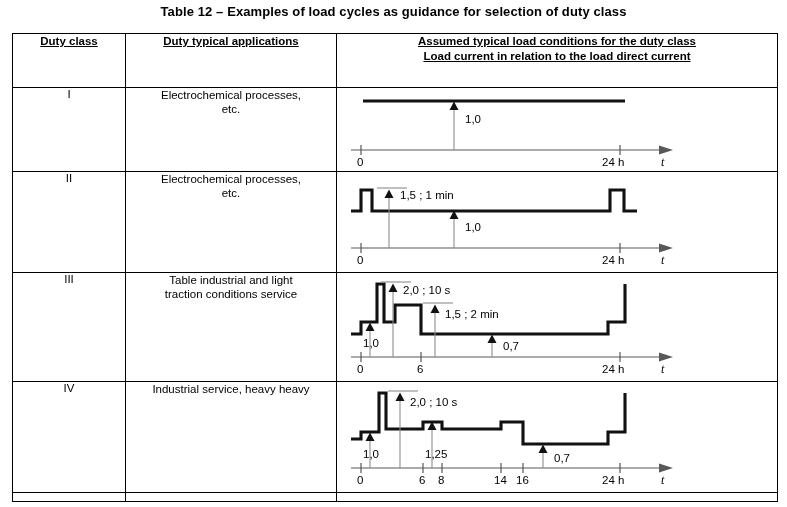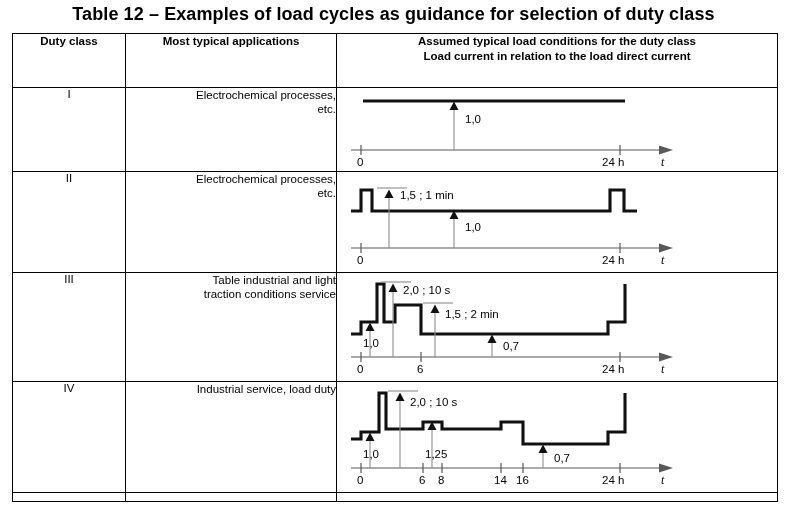--- a/index.html
+++ b/index.html
@@ -16,21 +16,21 @@
     position: relative;
   }
 
   
   .table-title {
     position: absolute;
     left: 0;
     top: 4px;
     width: 787px;
     text-align: center;
-    font-size: 18px;
+    font-size: 13px;
     font-weight: bold;
     letter-spacing: 0.1px;
     color: #000;
   }
 
   
   .tbl {
     position: absolute;
     left: 12px;
     top: 33px;
@@ -52,39 +52,40 @@
   
   .hdr {
     height: 54px;
   }
   .hdr-cell {
     font-size: 11.5px;
     font-weight: bold;
     text-align: center;
     padding-top: 9px;
     line-height: 14px;
+    text-decoration: underline;
   }
   .hdr-cell.two-line { line-height: 14.5px; }
 
   
   .r1 { height: 84px; }
   .r2 { height: 101px; }
   .r3 { height: 109px; }
   .r4 { height: 111px; margin-top: 17px; }
   .r5 { height: 9px; }
 
   .cell-class {
     font-size: 11.5px;
     text-align: center;
     padding-top: 9px;
     font-weight: normal;
   }
   .cell-apps {
     font-size: 11.5px;
-    text-align: right;
+    text-align: center;
     padding: 9px 6px 0 9px;
     line-height: 14px;
   }
   .cell-graph {
     position: relative;
     padding: 0;
   }
   .graph-holder {
     position: relative;
     width: 441px;
@@ -130,21 +131,21 @@
 <table class="tbl">
   <colgroup>
     <col class="col-class">
       <col class="col-apps">
       <col class="col-graph">
   </colgroup>
 
   <tbody>
       <tr class="hdr">
     <td class="hdr-cell">Duty class</td>
-    <td class="hdr-cell">Most typical applications</td>
+    <td class="hdr-cell">Duty typical applications</td>
     <td class="hdr-cell two-line">
       <div>Assumed typical load conditions for the duty class</div>
       <div>Load current in relation to the load direct current</div>
     </td>
   </tr>
 
   <tr class="r1">
     <td class="cell-class">I</td>
     <td class="cell-apps">
       <div>Electrochemical processes,</div>
@@ -252,21 +253,21 @@
           <text class="lbl-axis" x="265" y="100">24 h</text>
           <text class="lbl-t" x="324" y="100">t</text>
         </svg>
       </div>
     </td>
   </tr>
 
   <tr class="r4">
     <td class="cell-class">IV</td>
     <td class="cell-apps">
-      <div>Industrial service, load duty</div>
+      <div>Industrial service, heavy heavy</div>
     </td>
     <td class="cell-graph">
       <div class="graph-holder">
         <svg width="441" height="110" viewBox="0 0 441 110">
 
           <line class="axis" x1="14" y1="86" x2="322" y2="86"></line>
           <polygon class="arrhead" points="322,81.5 336,86 322,90.5"></polygon>
           <line class="tick" x1="24" y1="81" x2="24" y2="91"></line>
           <line class="tick" x1="86" y1="81" x2="86" y2="91"></line>
           <line class="tick" x1="105" y1="81" x2="105" y2="91"></line>

